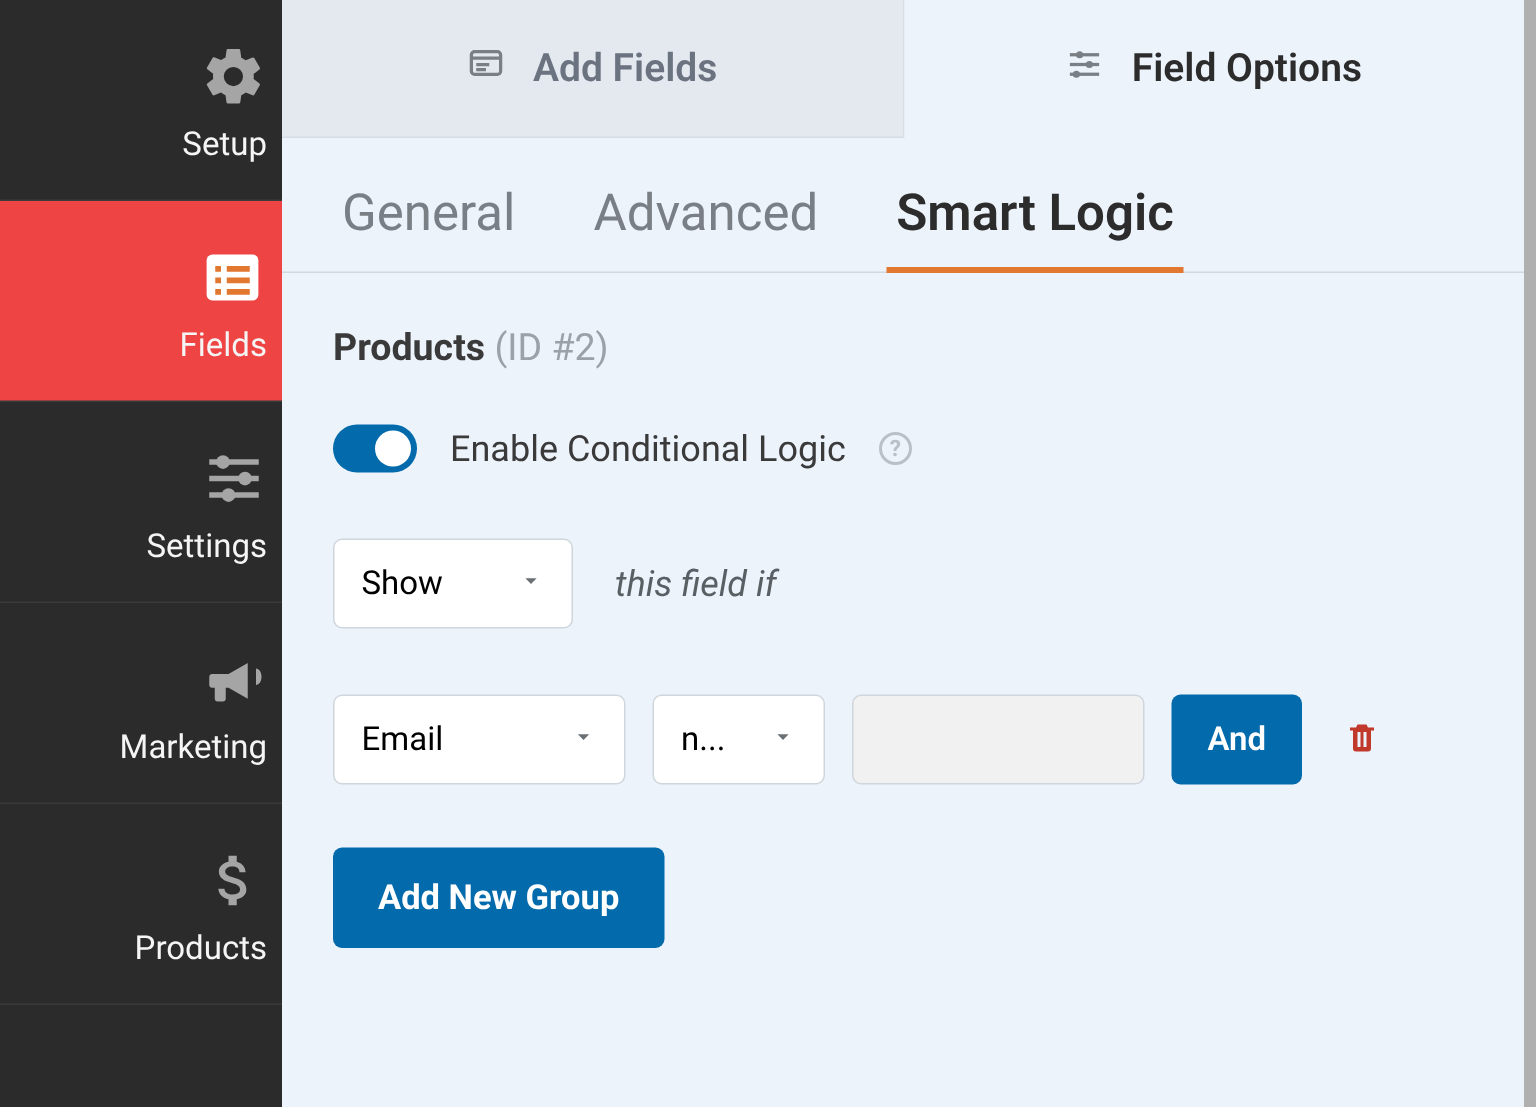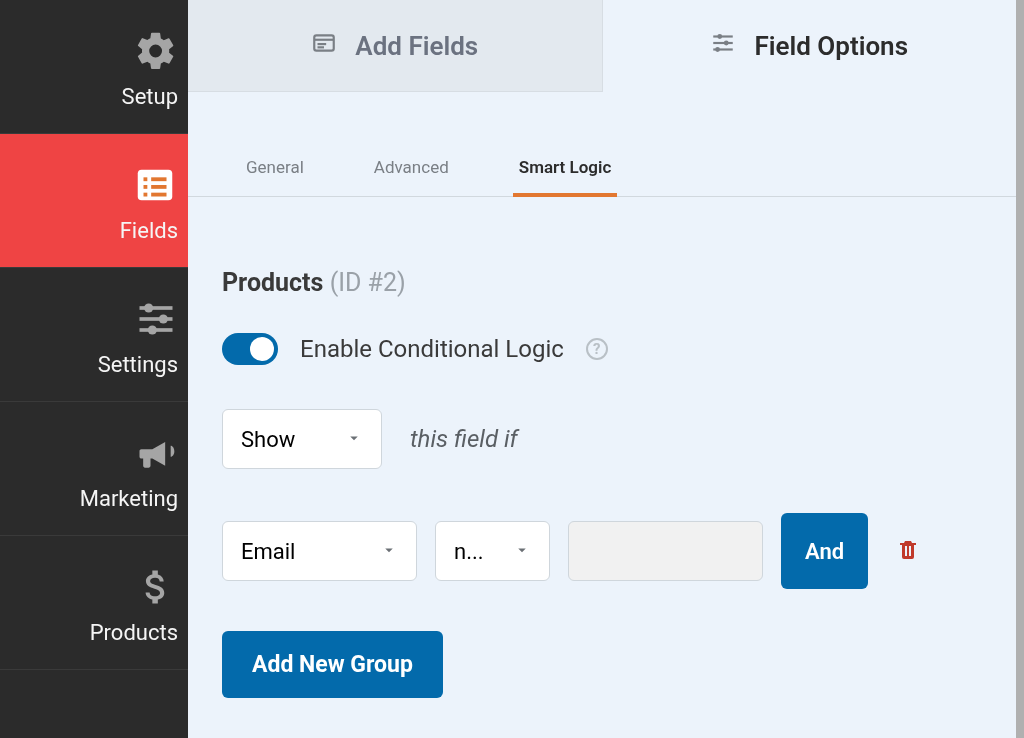--- a/index.html
+++ b/index.html
@@ -4,46 +4,46 @@
 <style>
 * { box-sizing: border-box; margin: 0; padding: 0; font-family: -apple-system, BlinkMacSystemFont, "Segoe UI", Roboto, sans-serif; }
 body { width: 1024px; height: 738px; overflow: hidden; display: flex; background: #f0f0f0; }
 .sidebar { width: 188px; background: #2b2b2b; display: flex; flex-direction: column; }
 .sidebar-item { display: flex; flex-direction: column; align-items: flex-end; justify-content: center; padding: 28px 10px 24px; cursor: pointer; color: #f7f7f7; border-bottom: 1px solid #3a3a3a; }
 .sidebar-item.active { background: #ef4444; }
 .sidebar-item .icon-wrap { height: 46px; display: flex; align-items: center; justify-content: center; margin-bottom: 10px; }
 .sidebar-item svg { fill: #a5a5a5; }
 .sidebar-item.active svg { fill: #ffffff; }
 .sidebar-item .label { font-size: 22px; font-weight: 400; color: #f5f5f5; }
-.main { flex: 1; display: flex; flex-direction: column; background: #ecf3fb; border-right: 8px solid #b0b0b0; gap: 35px; }
+.main { flex: 1; display: flex; flex-direction: column; background: #ecf3fb; border-right: 8px solid #b0b0b0; }
 .top-tabs { display: flex; height: 92px; }
 .top-tab { flex: 1; display: flex; align-items: center; justify-content: center; gap: 18px; font-size: 26px; font-weight: 600; color: #444; cursor: pointer; }
 .top-tab.inactive { background: #e3e9ef; color: #6b7280; border-bottom: 1px solid #d7dde3; border-right: 1px solid #d7dde3; }
 .top-tab.active { background: #ecf3fb; color: #2c2c2c; }
 .top-tab svg { fill: #7a7f85; }
 .sub-tabs { display: flex; gap: 40px; padding: 0 34px; border-bottom: 1px solid #d1d8de; margin-top: 30px; }
-.sub-tab { padding: 0 6px 16px; font-size: 17px; color: #7a7f85; cursor: pointer; border-bottom: 4px solid transparent; margin-bottom: -1px; margin-left: 18px; }
+.sub-tab { padding: 0 6px 16px; font-size: 34px; color: #7a7f85; cursor: pointer; border-bottom: 4px solid transparent; margin-bottom: -1px; }
 .sub-tab.active { color: #2c2c2c; font-weight: 600; border-bottom-color: #e27730; }
 .content { padding: 36px 34px; }
 .section-title { font-size: 25px; font-weight: 700; color: #3a3a3a; }
 .section-title .muted { font-weight: 400; color: #9aa1a8; }
 .toggle-row { display: flex; align-items: center; gap: 22px; margin-top: 36px; }
 .toggle { width: 56px; height: 32px; background: #036aab; border-radius: 20px; position: relative; cursor: pointer; }
 .toggle .knob { position: absolute; right: 4px; top: 4px; width: 24px; height: 24px; background: #fff; border-radius: 50%; }
 .toggle-label { font-size: 24px; color: #3a3a3a; }
 .help-icon { width: 22px; height: 22px; border: 2px solid #b9c0c6; border-radius: 50%; display: flex; align-items: center; justify-content: center; font-size: 15px; color: #b9c0c6; font-weight: 700; cursor: pointer; }
 .rule-row1 { display: flex; align-items: center; gap: 28px; margin-top: 44px; }
 .select { background: #fff; border: 1px solid #cfd6dc; border-radius: 6px; padding: 0 18px; height: 60px; display: flex; align-items: center; gap: 20px; cursor: pointer; font-size: 22px; color: #000000; }
 .select .chev { margin-left: auto; }
 .italic-text { font-style: italic; font-size: 24px; color: #5a5f64; }
 .rule-row2 { display: flex; align-items: center; gap: 18px; margin-top: 44px; }
 .select.w-email { width: 195px; }
 .select.w-op { width: 115px; }
 .text-input { background: #f1f1f1; border: 1px solid #cfd6dc; border-radius: 6px; height: 60px; width: 195px; }
-.and-btn { background: #036aab; color: #fff; border: none; border-radius: 6px; height: 76px; padding: 0 24px; font-size: 22px; font-weight: 600; cursor: pointer; }
+.and-btn { background: #036aab; color: #fff; border: none; border-radius: 6px; height: 60px; padding: 0 24px; font-size: 22px; font-weight: 600; cursor: pointer; }
 .trash-icon { cursor: pointer; margin-left: 10px; }
 .or-text { font-style: italic; font-size: 23px; color: #6b7075; margin-top: 42px; }
 .add-group-btn { background: #036aab; color: #fff; border: none; border-radius: 6px; padding: 20px 30px; font-size: 23px; font-weight: 700; cursor: pointer; margin-top: 42px; }
 .chev svg { fill: #6b7075; }
 .ellipsis { white-space: nowrap; overflow: hidden; text-overflow: ellipsis; max-width: 48px; }
 </style>
 </head>
 <body>
 
 <div class="sidebar">

